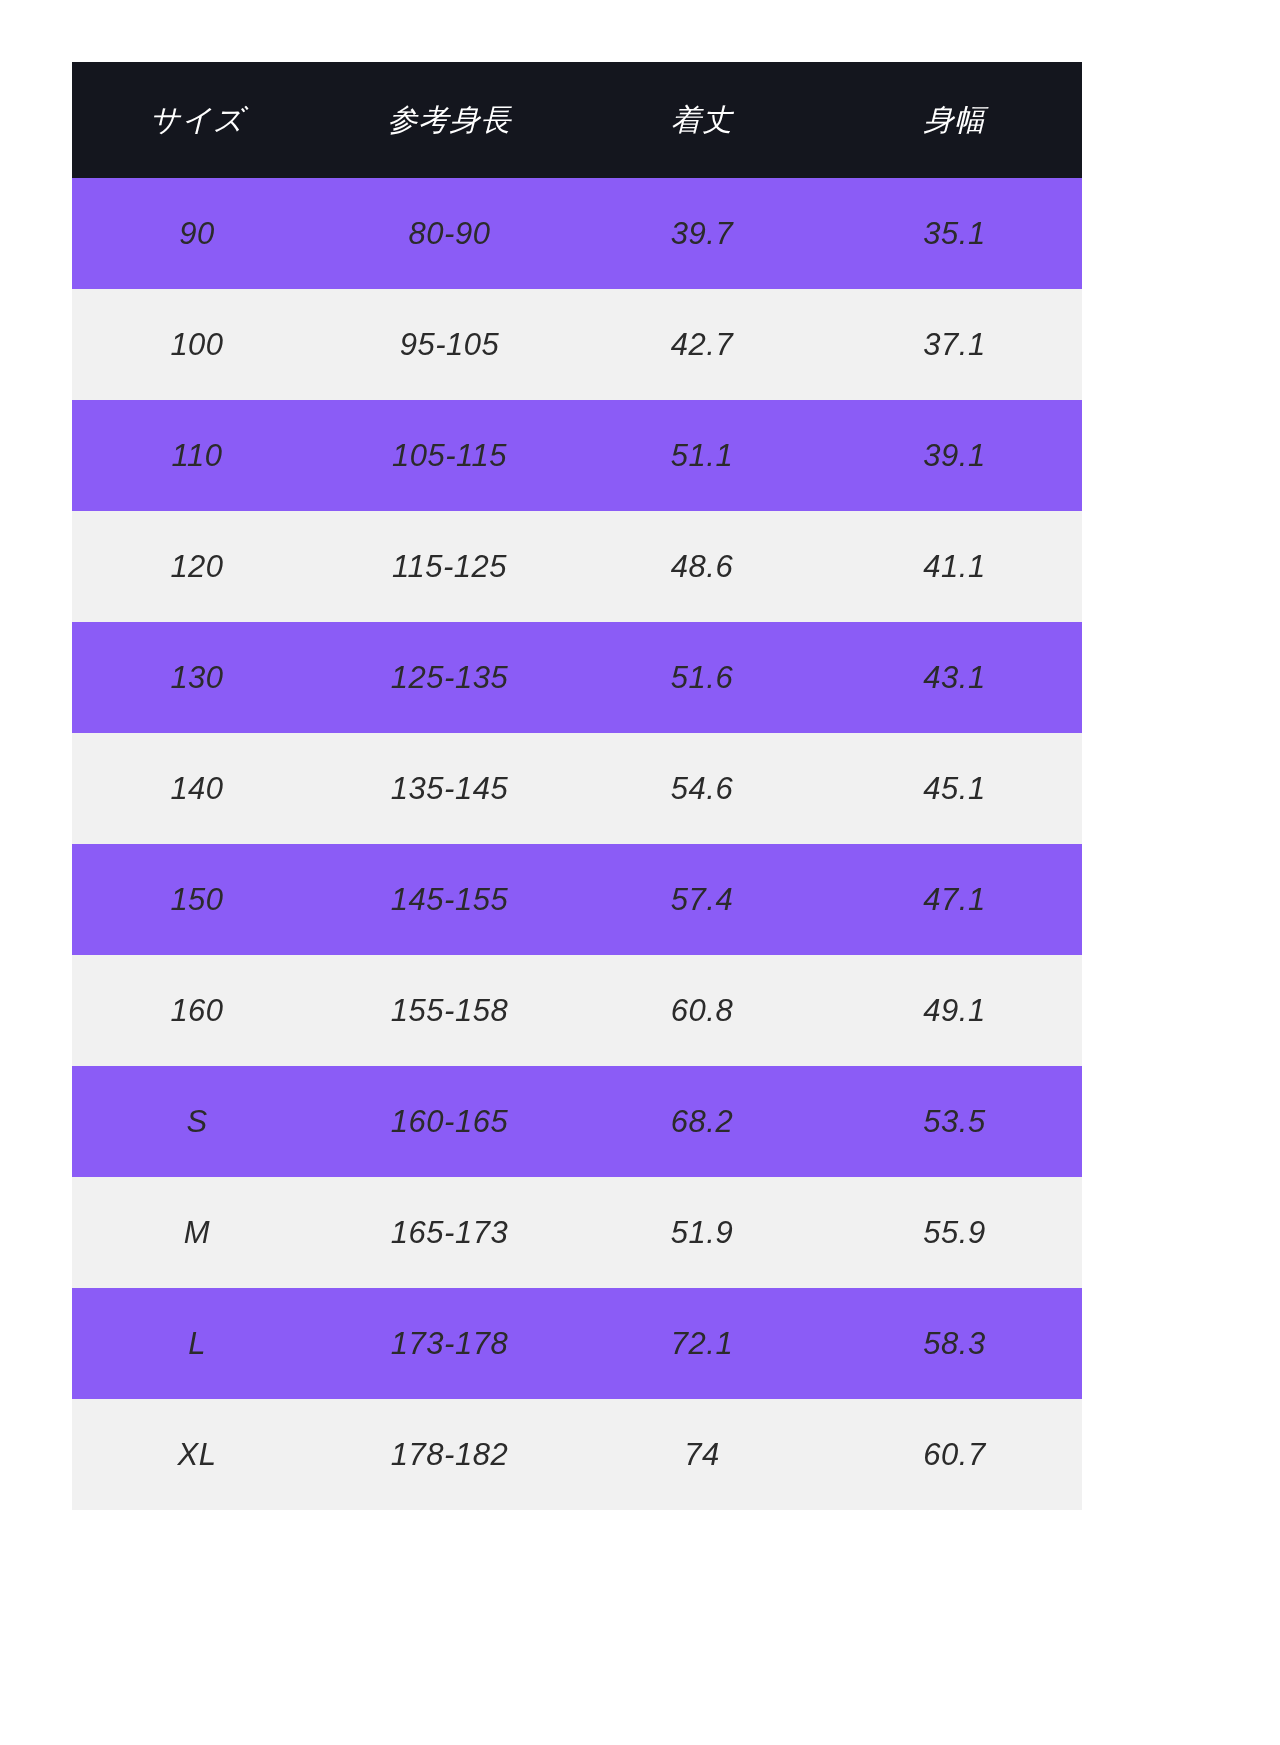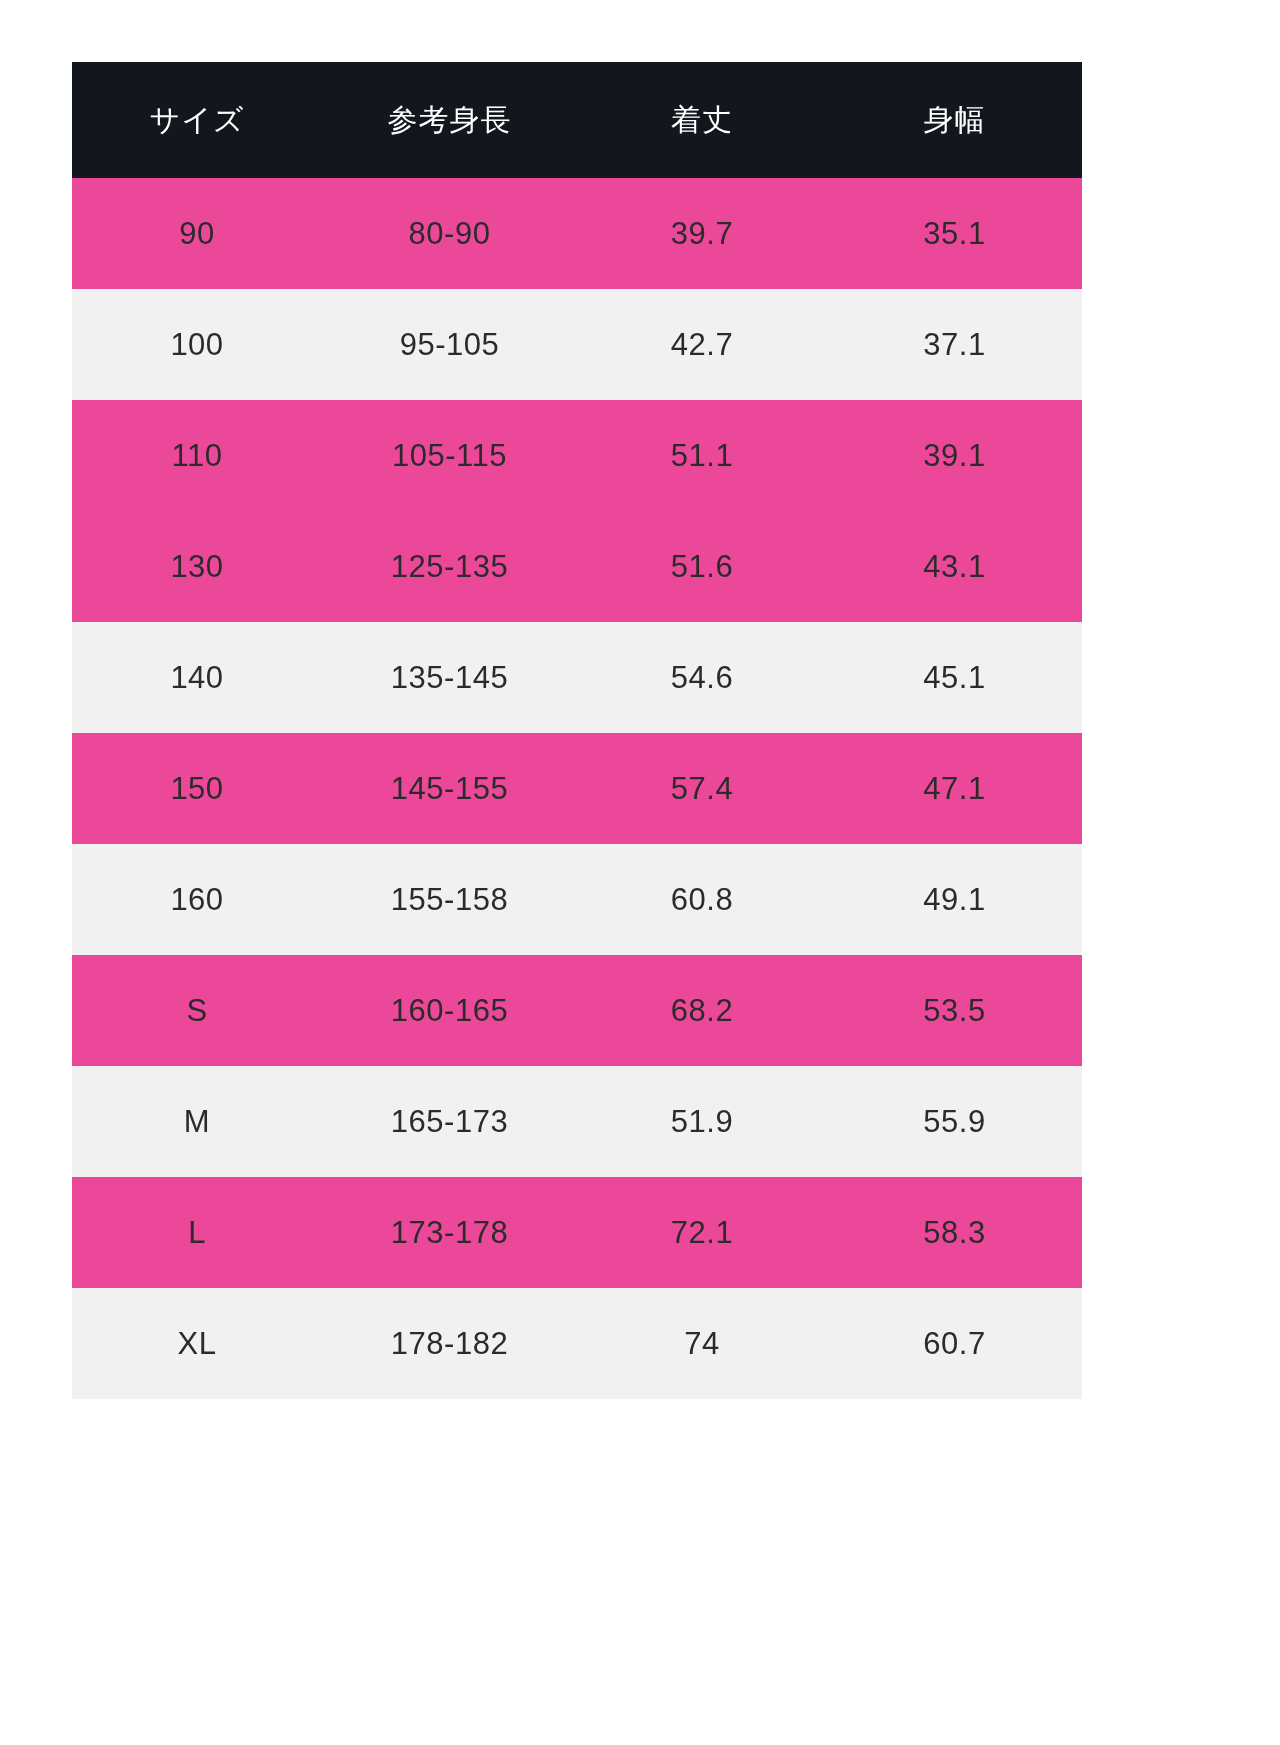--- a/index.html
+++ b/index.html
@@ -12,20 +12,21 @@
     height: 1745px;
     font-family: "Liberation Sans", "DejaVu Sans", sans-serif;
     overflow: hidden;
   }
 
   .page {
     position: relative;
     width: 1280px;
     height: 1745px;
     background: #ffffff;
+    font-style: italic;
   }
 
   .size-table-wrap {
     position: absolute;
     left: 72px;
     top: 62px;
     width: 1010px;
   }
 
   table.size-table {
@@ -57,21 +58,21 @@
     vertical-align: middle;
     height: 111px;
     padding: 0;
     font-size: 31px;
     font-weight: 400;
     color: #2b2b2b;
     line-height: 1;
     letter-spacing: 0.5px;
   }
 
-  tbody tr.row-odd td  { background: #ec4899; }
+  tbody tr.row-odd td  { background: #8b5cf6; }
   tbody tr.row-even td { background: #f1f1f1; margin-top: 44px; }
 </style>
 </head>
 <body>
 
 <div class="page">
   <div class="size-table-wrap">
     <table class="size-table">
       <colgroup>
         <col class="col-size">
@@ -98,20 +99,26 @@
             <td>100</td>
             <td>95-105</td>
             <td>42.7</td>
             <td>37.1</td>
           </tr>
           <tr class="row-odd">
             <td>110</td>
             <td>105-115</td>
             <td>51.1</td>
             <td>39.1</td>
+          </tr>
+          <tr class="row-even">
+            <td>120</td>
+            <td>115-125</td>
+            <td>48.6</td>
+            <td>41.1</td>
           </tr>
           <tr class="row-odd">
             <td>130</td>
             <td>125-135</td>
             <td>51.6</td>
             <td>43.1</td>
           </tr>
           <tr class="row-even">
             <td>140</td>
             <td>135-145</td>

